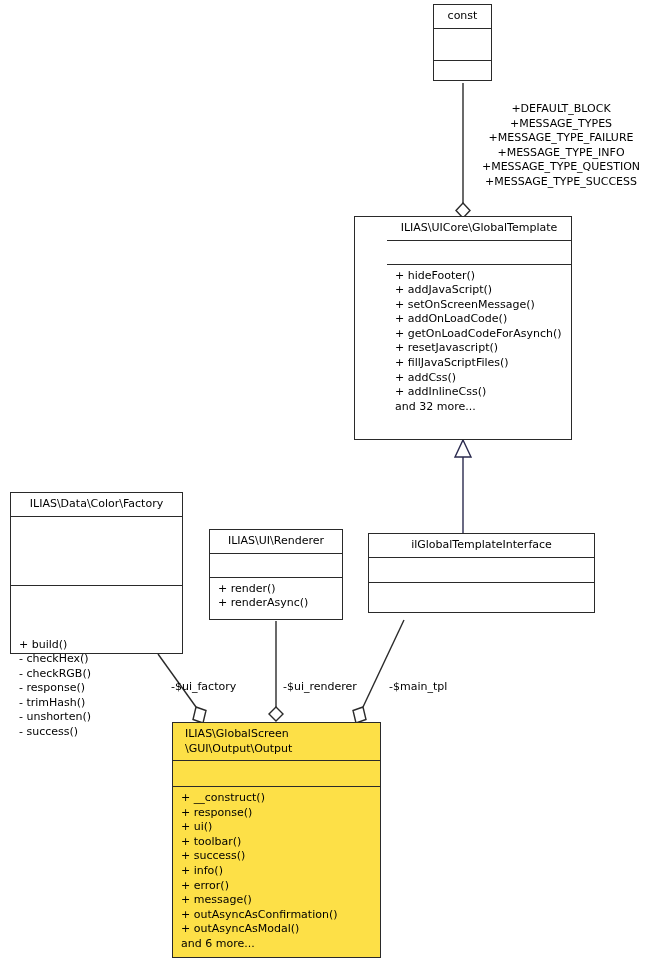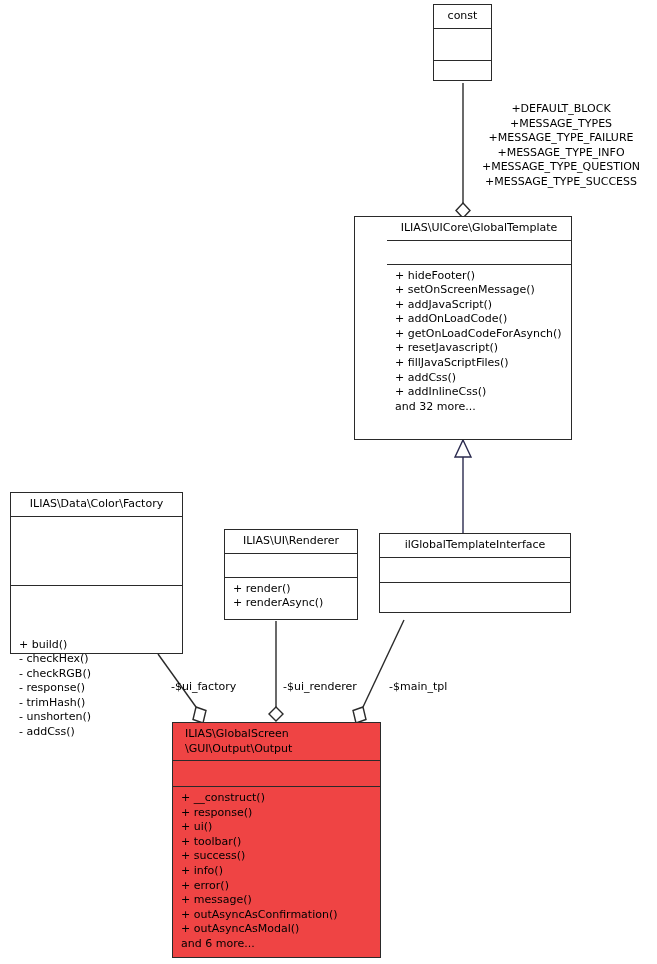--- a/index.html
+++ b/index.html
@@ -30,21 +30,21 @@
   }
   .uml-class {
     position: absolute;
     box-sizing: border-box;
     border: 1px solid #2a2a2a;
     background: #ffffff;
     display: flex;
     flex-direction: column;
   }
   .uml-class.filled {
-    background: #ef4444;
+    background: #fde047;
   }
   .cls-title {
     box-sizing: border-box;
     text-align: center;
     font-size: 11px;
     line-height: 14.5px;
     padding: 4px 5px 4px 5px;
     border-bottom: 1px solid #2a2a2a;
     white-space: pre-line;
   }
@@ -126,56 +126,56 @@
 +MESSAGE_TYPE_FAILURE
 +MESSAGE_TYPE_INFO
 +MESSAGE_TYPE_QUESTION
 +MESSAGE_TYPE_SUCCESS</div>
 
   <div class="uml-class" style="left:354px; top:216px; width:218px; height:224px;padding-left:32px;">
     <div class="cls-title">ILIAS\UICore\GlobalTemplate</div>
     <div class="cls-attrs" style="height:24px;"></div>
     <div class="cls-ops">
       <div class="member">+ hideFooter()</div>
+      <div class="member">+ addJavaScript()</div>
       <div class="member">+ setOnScreenMessage()</div>
-      <div class="member">+ addJavaScript()</div>
       <div class="member">+ addOnLoadCode()</div>
       <div class="member">+ getOnLoadCodeForAsynch()</div>
       <div class="member">+ resetJavascript()</div>
       <div class="member">+ fillJavaScriptFiles()</div>
       <div class="member">+ addCss()</div>
       <div class="member">+ addInlineCss()</div>
       <div class="member">and 32 more...</div>
     </div>
   </div>
 
   <div class="uml-class" style="left:10px; top:492px; width:173px; height:162px;gap:48px;">
     <div class="cls-title">ILIAS\Data\Color\Factory</div>
     <div class="cls-attrs" style="height:24px;"></div>
     <div class="cls-ops">
       <div class="member">+ build()</div>
       <div class="member">- checkHex()</div>
       <div class="member">- checkRGB()</div>
       <div class="member">- response()</div>
       <div class="member">- trimHash()</div>
       <div class="member">- unshorten()</div>
-      <div class="member">- addCss()</div>
-    </div>
-  </div>
-
-  <div class="uml-class" style="left:209px; top:529px; width:134px; height:91px;margin-left:15px;">
+      <div class="member">- success()</div>
+    </div>
+  </div>
+
+  <div class="uml-class" style="left:209px; top:529px; width:134px; height:91px;">
     <div class="cls-title">ILIAS\UI\Renderer</div>
     <div class="cls-attrs" style="height:24px;"></div>
     <div class="cls-ops">
       <div class="member">+ render()</div>
       <div class="member">+ renderAsync()</div>
     </div>
   </div>
 
-  <div class="uml-class" style="left:379px; top:533px; width:192px; height:80px;">
+  <div class="uml-class" style="left:368px; top:533px; width:227px; height:80px;">
     <div class="cls-title">ilGlobalTemplateInterface</div>
     <div class="cls-attrs" style="height:25px;"></div>
     <div class="cls-ops"></div>
   </div>
 
   <div class="edge-label" style="left:171px; top:680px;">-$ui_factory</div>
   <div class="edge-label" style="left:283px; top:680px;">-$ui_renderer</div>
   <div class="edge-label" style="left:389px; top:680px;">-$main_tpl</div>
 
   <div class="uml-class filled" style="left:172px; top:722px; width:209px; height:236px;">

